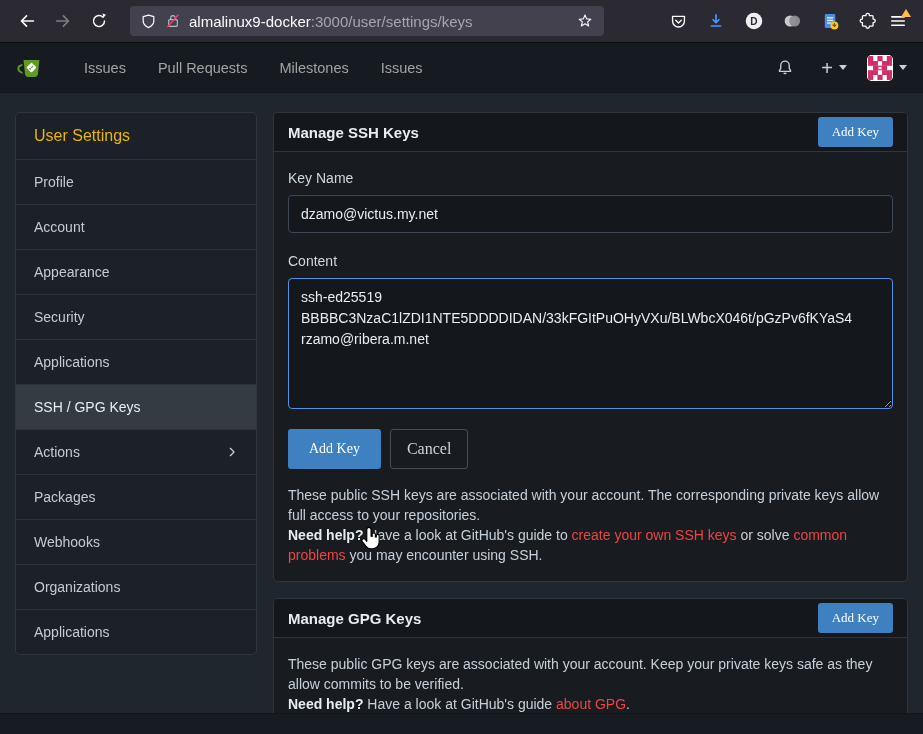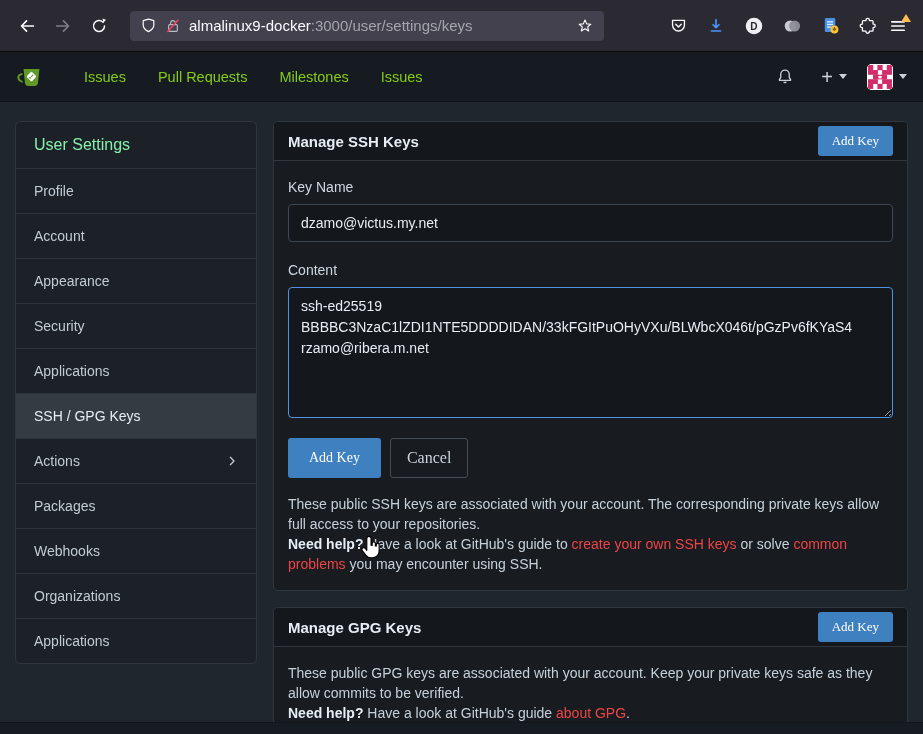--- a/index.html
+++ b/index.html
@@ -1,20 +1,20 @@
 <!DOCTYPE html>
 <html><head>
 <meta charset="utf-8">
 <style>
   * { box-sizing: border-box; }
   html,body { margin:0; padding:0; width:923px; height:734px; overflow:hidden;
     font-family:"Liberation Sans","DejaVu Sans",sans-serif; background:#20262e; }
 
   
-  .ff-toolbar { height:52px; background:#2b2a33; border-bottom:1px solid #0c0c0d;
+  .ff-toolbar { height:43px; background:#2b2a33; border-bottom:1px solid #0c0c0d;
     display:flex; align-items:center; padding:0 10px 0 12px; }
   .tb-btn { width:30px; height:30px; flex:none; display:flex; align-items:center;
     justify-content:center; border-radius:4px; background:transparent; border:none; padding:0; }
   .tb-btn + .tb-btn { margin-left:6px; }
   .tb-btn.dim svg { opacity:.4; }
   .urlbar { height:30px; width:474px; margin-left:16px; background:#42414d; border-radius:4px;
     display:flex; align-items:center; padding:0 10px; }
   .urlbar .icn { flex:none; display:flex; align-items:center; margin-right:8px; }
   .url-text { flex:1; font-size:15px; color:#fbfbfe; white-space:nowrap; overflow:hidden; }
   .url-text .dim { color:#a5a5af; }
@@ -23,21 +23,21 @@
   .tb-right .tb-btn + .tb-btn { margin-left:8px; }
   .menu-badge { position:absolute; top:3px; right:2px; width:0; height:0;
     border-left:5px solid transparent; border-right:5px solid transparent;
     border-bottom:8px solid #ffbd4f; }
   .menu-wrap { position:relative; }
 
   
   .gt-navbar { height:50px; background:#161b22; border-bottom:1px solid #10141a;
     display:flex; align-items:center; padding:0 16px; }
   .gt-logo { width:30px; height:30px; flex:none; margin-right:22px; display:flex; }
-  .nav-link { color:#84cc16; font-size:14.5px; padding:8px 16px; line-height:50px;
+  .nav-link { color:#a3a3a3; font-size:14.5px; padding:8px 16px; line-height:50px;
     text-decoration:none; cursor:pointer; }
   .nav-right { margin-left:auto; display:flex; align-items:center; }
   .nav-icon-btn { display:flex; align-items:center; background:none; border:none;
     padding:4px; cursor:pointer; }
   .plus-glyph { color:#c9d1d9; font-size:20px; font-weight:400; line-height:1; }
   .caret { width:0; height:0; border-left:4px solid transparent; border-right:4px solid transparent;
     border-top:5px solid #c9d1d9; margin-left:6px; display:inline-block; }
   .bell-wrap { margin-right:22px; }
   .plus-wrap { margin-right:20px; display:flex; align-items:center; }
   .avatar-wrap { display:flex; align-items:center; }
@@ -45,21 +45,21 @@
 
   
   .page { position:relative; height:643px; background:#20262e; }
   .footer-strip { position:absolute; left:0; right:0; bottom:0; height:23px;
     background:#171b22; border-top:1px solid #12151a; }
 
   
   .sidebar { position:absolute; left:15px; top:19px; width:242px; background:#1c2127;
     border:1px solid #2f363e; border-radius:5px; overflow:hidden; }
   .sb-title { height:46px; display:flex; align-items:center; padding:0 18px;
-    font-size:16px; color:#86efac; }
+    font-size:16px; color:#eab308; }
   .sb-item { height:45px; display:flex; align-items:center; justify-content:space-between;
     padding:0 16px 0 18px; font-size:14px; color:#c2cbd4; border-top:1px solid #2c333b; cursor:pointer; }
   .sb-item.active { background:#343b43; color:#e6edf3; }
   .sb-chevron { display:flex; }
 
   
   .main { position:absolute; left:273px; top:19px; width:635px; }
   .panel { background:#181c21; border:1px solid #2f363e; border-radius:5px; overflow:hidden; }
   .panel + .panel { margin-top:16px; }
   .panel-header { height:39px; background:#14171c; border-bottom:1px solid #2f363e;

